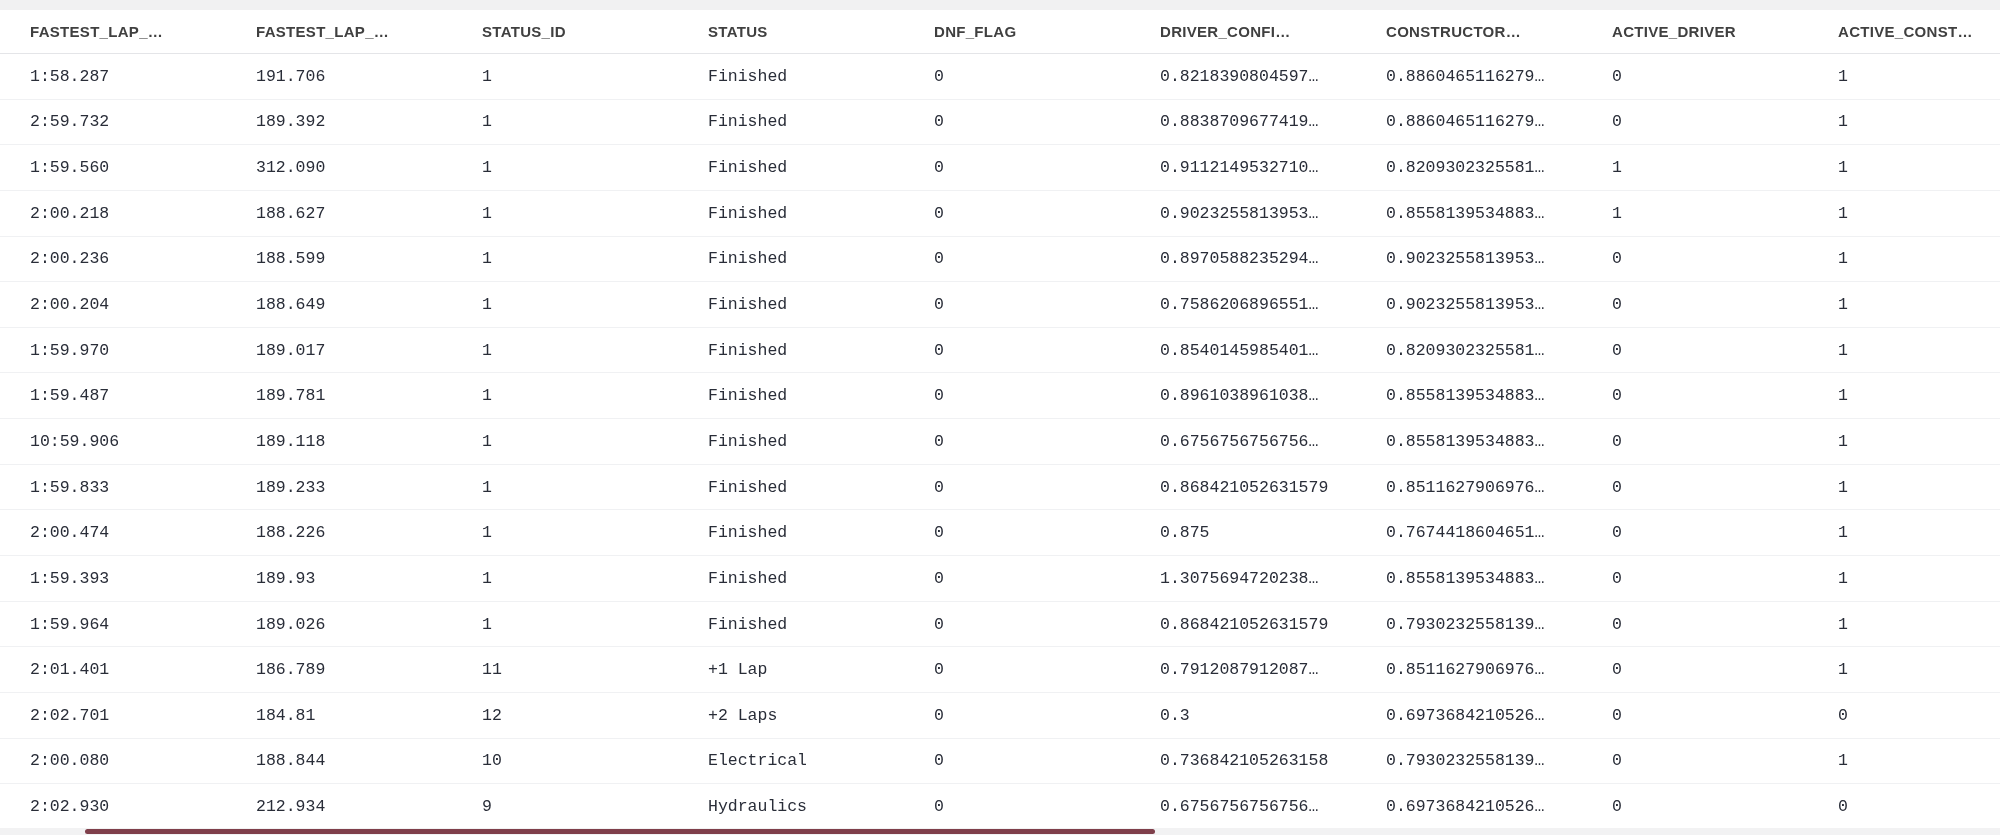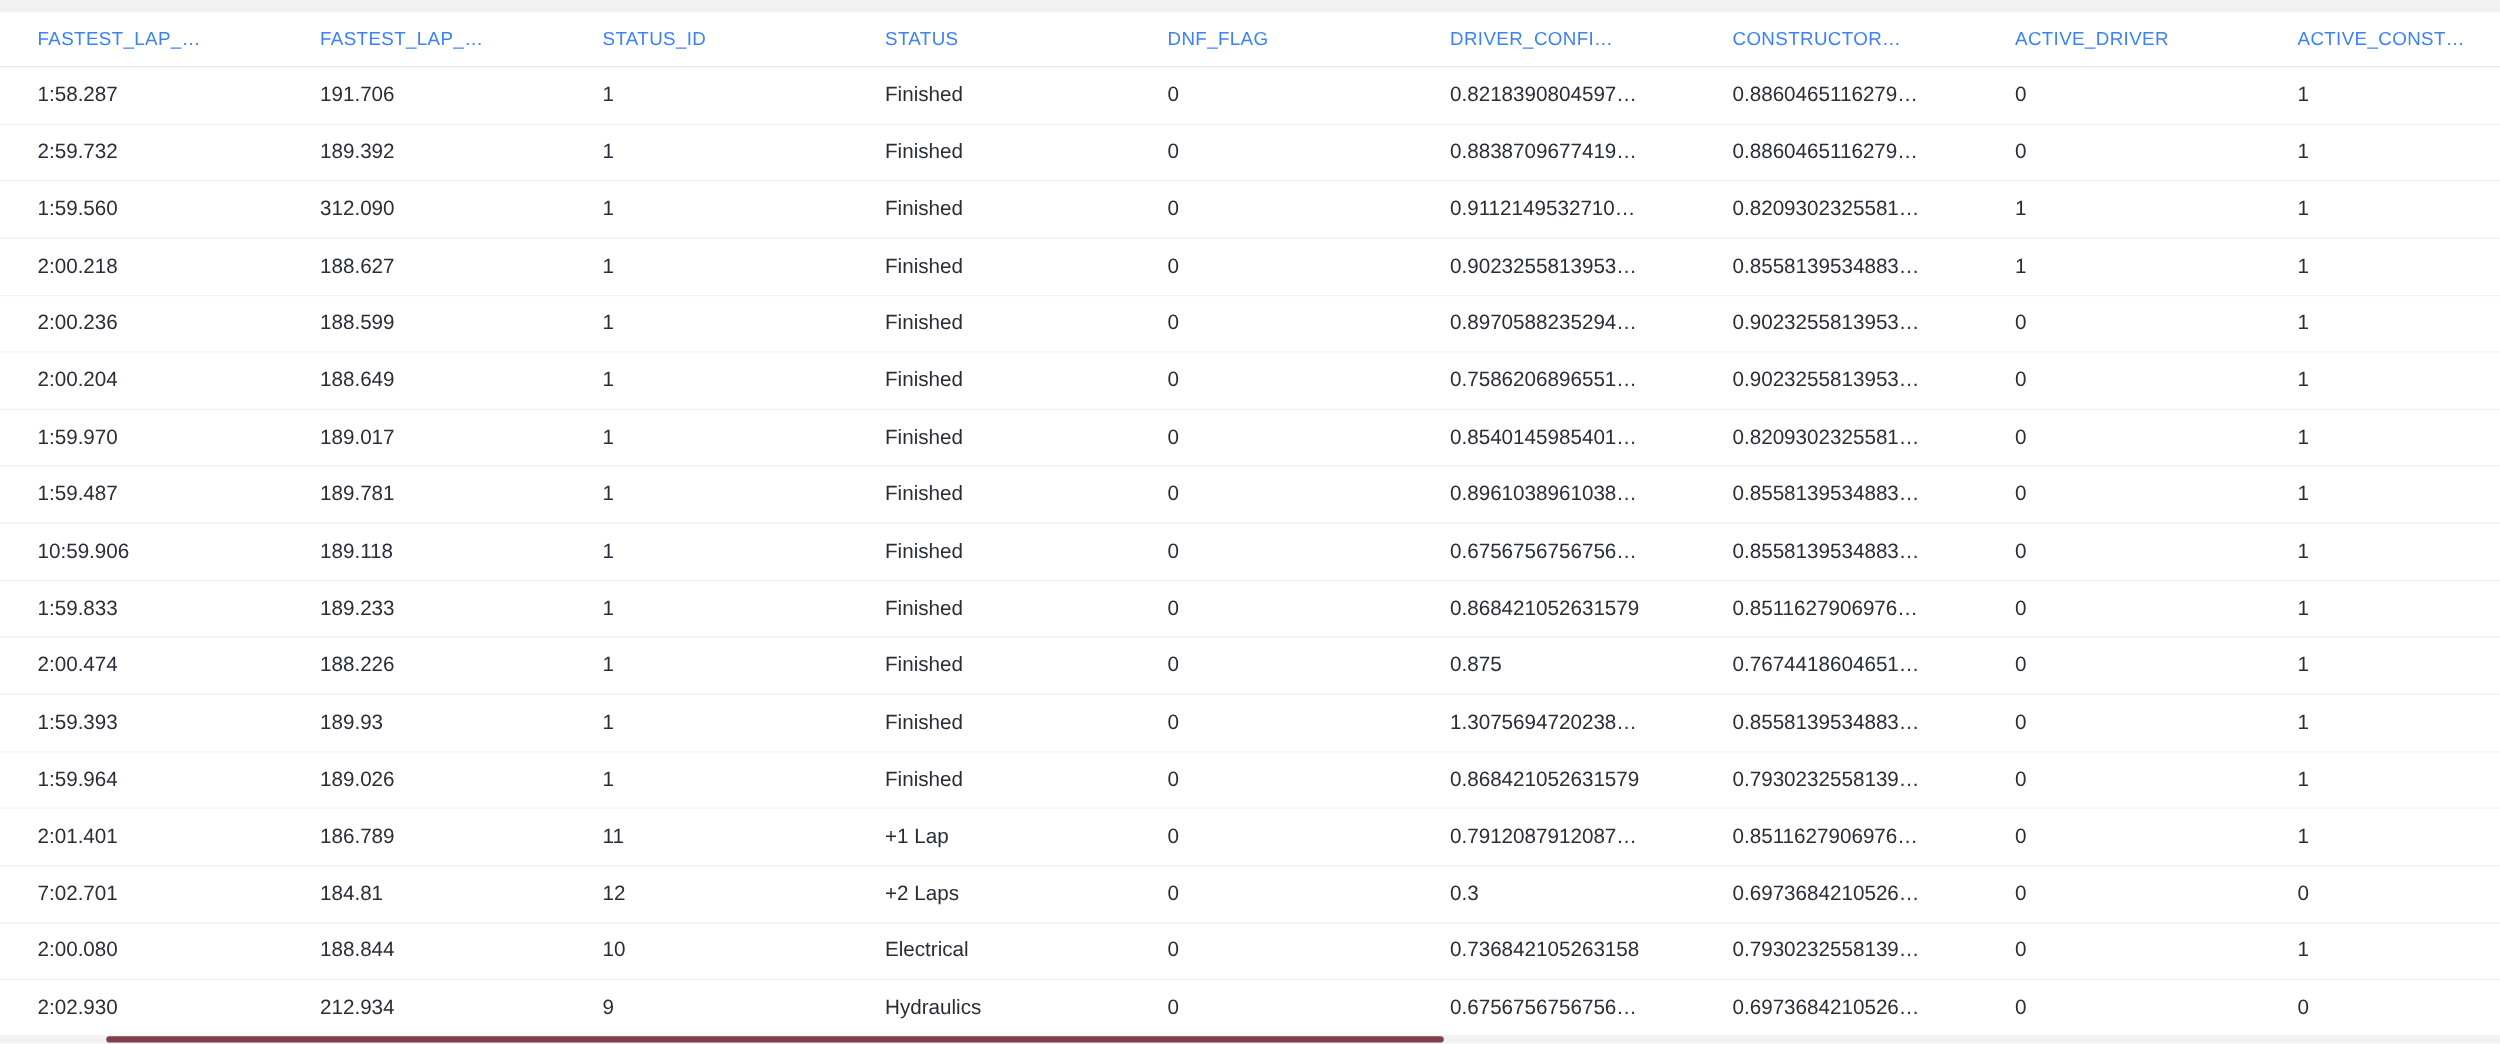--- a/index.html
+++ b/index.html
@@ -20,38 +20,39 @@
   .grid-header {
     display: grid;
     grid-template-columns: repeat(9, 226px);
     padding-left: 30px;
     height: 44px;
     align-items: center;
     border-bottom: 1px solid #e4e5e8;
     background: #ffffff;
   }
   .hcell {
-    color: #3b82f6;
+    color: #404040;
     font-size: 15px;
-    font-weight: 400;
+    font-weight: 700;
     letter-spacing: 0.3px;
     white-space: nowrap;
     overflow: hidden;
     padding-right: 30px;
     cursor: pointer;
   }
 
   .grid-body { background: #ffffff; }
   .grid-row {
     display: grid;
     grid-template-columns: repeat(9, 226px);
     padding-left: 30px;
     height: 45.65px;
     align-items: center;
     border-bottom: 1px solid #f0f1f3;
+    font-family: Liberation Mono, monospace;
   }
   .cell {
     color: #292d38;
     font-size: 16.5px;
     font-weight: 400;
     white-space: nowrap;
     overflow: hidden;
     padding-right: 14px;
     cursor: default;
   }
@@ -235,21 +236,21 @@
         <div class="cell">186.789</div>
         <div class="cell">11</div>
         <div class="cell">+1 Lap</div>
         <div class="cell">0</div>
         <div class="cell">0.7912087912087…</div>
         <div class="cell">0.8511627906976…</div>
         <div class="cell">0</div>
         <div class="cell">1</div>
       </div>
       <div class="grid-row">
-        <div class="cell">7:02.701</div>
+        <div class="cell">2:02.701</div>
         <div class="cell">184.81</div>
         <div class="cell">12</div>
         <div class="cell">+2 Laps</div>
         <div class="cell">0</div>
         <div class="cell">0.3</div>
         <div class="cell">0.6973684210526…</div>
         <div class="cell">0</div>
         <div class="cell">0</div>
       </div>
       <div class="grid-row">

